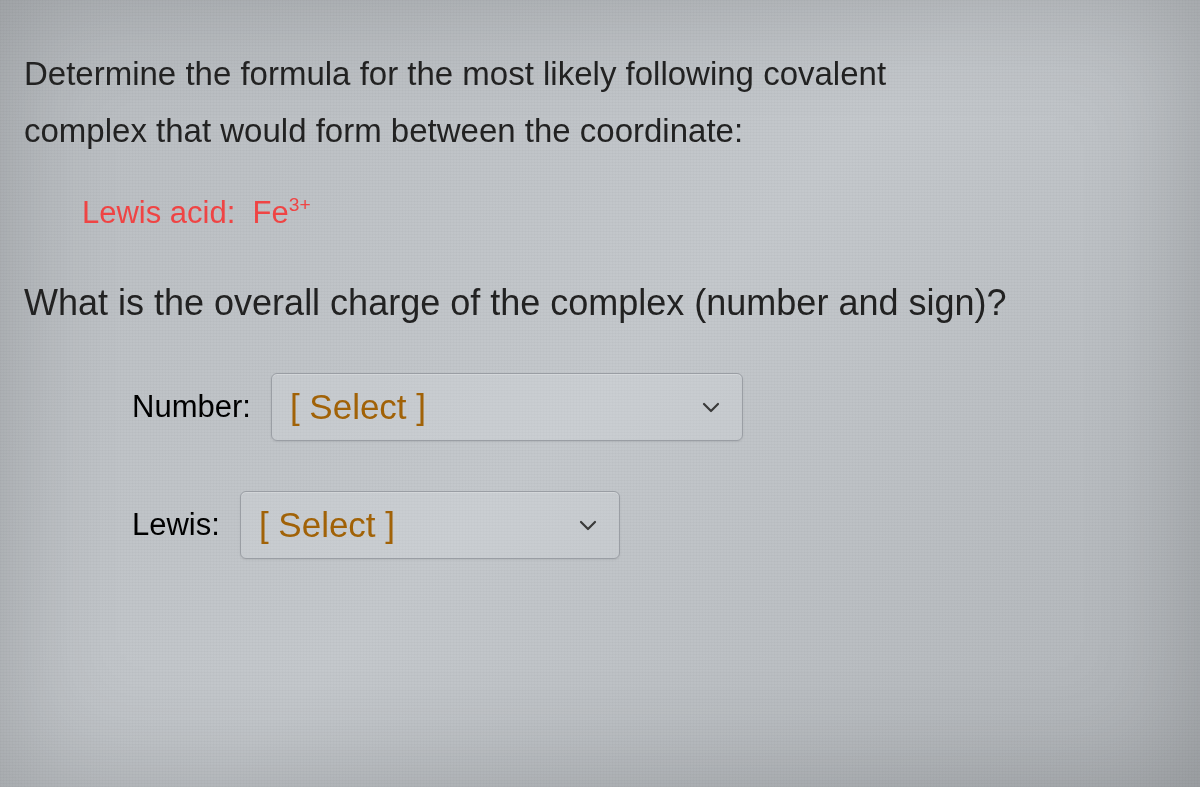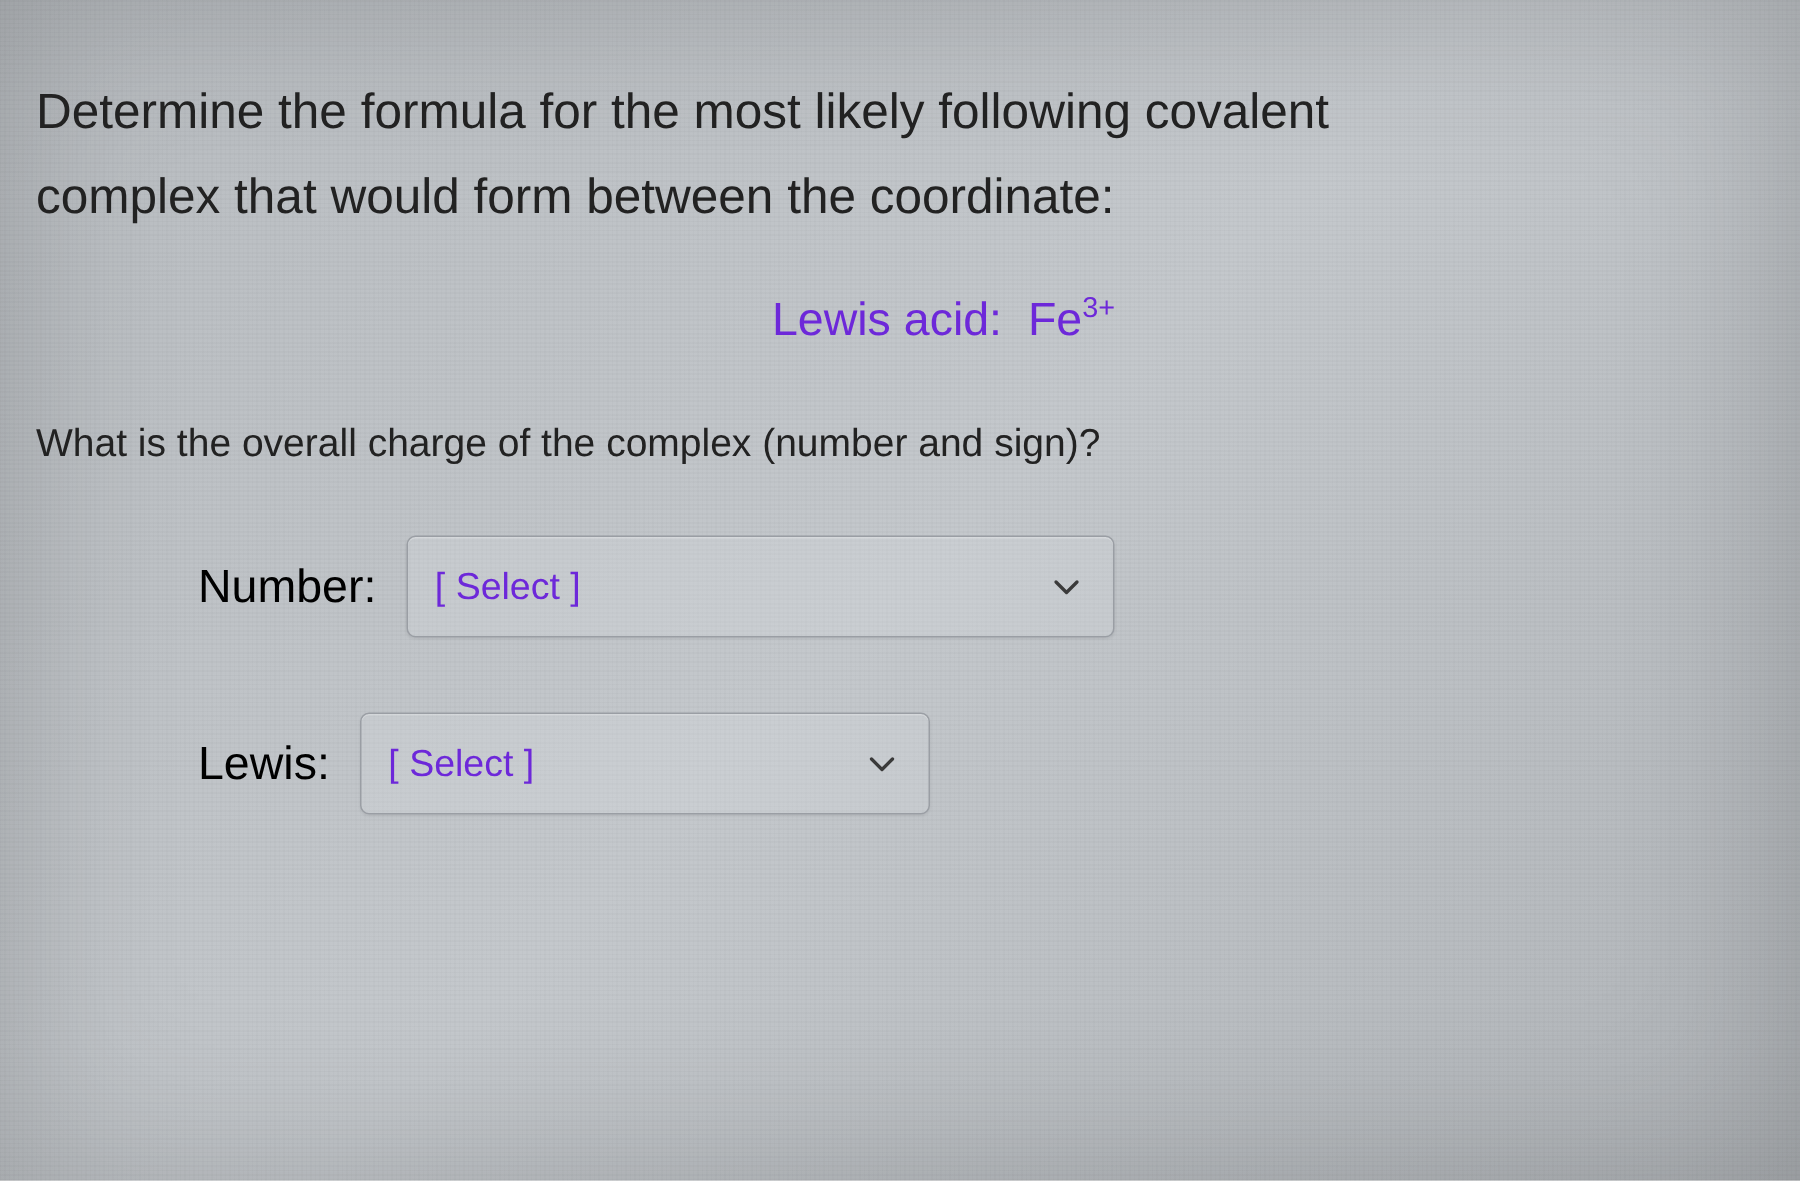--- a/index.html
+++ b/index.html
@@ -26,27 +26,26 @@
     font-size: 33px;
     line-height: 1.55;
     font-weight: 400;
     color: #222;
     margin-bottom: 6px;
   }
   .sub-block { margin: 34px 0 0 58px; }
   .sub-line {
     font-size: 31px;
     line-height: 1.5;
-    color: #6d28d9;
+    color: #ef4444;
     margin-bottom: 30px;
-    text-align: center;
   }
   .sup { font-size: 0.62em; vertical-align: super; position: relative; top: -0.05em; }
   .q2 {
-    font-size: 26px;
+    font-size: 36px;
     line-height: 1.55;
     color: #222;
     margin-top: 38px;
   }
   .answers { margin: 42px 0 0 108px; }
   .answer-row {
     display: flex;
     align-items: center;
     margin-bottom: 50px;
   }
@@ -64,22 +63,22 @@
     border-radius: 6px;
     background: rgba(220,222,226,0.25);
     box-shadow: 0 1px 2px rgba(0,0,0,0.08), inset 0 1px 0 rgba(255,255,255,0.25);
     height: 68px;
     padding: 0 22px 0 18px;
     cursor: pointer;
   }
   .select-box.size-a { width: 472px; }
   .select-box.size-b { width: 380px; }
   .select-text {
-    font-size: 25px;
-    color: #6d28d9;
+    font-size: 35px;
+    color: #a16207;
   }
   .chevron {
     width: 18px; height: 18px;
     display: inline-flex; align-items: center; justify-content: center;
   }
   .chevron svg { width: 18px; height: 12px; }
   .chevron svg path { stroke: #3a3a3a; stroke-width: 2.2; fill: none; stroke-linecap: round; stroke-linejoin: round; }
   .vignette {
     position: absolute; inset: 0;
     box-shadow: inset 0 0 120px rgba(0,0,0,0.18);

